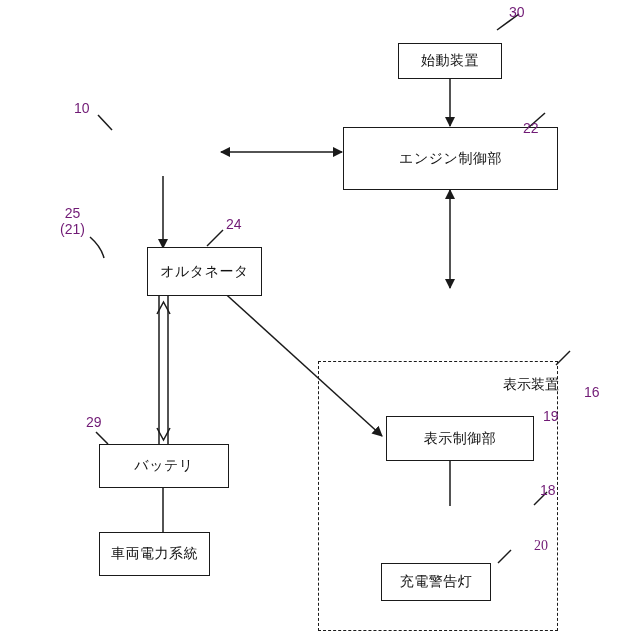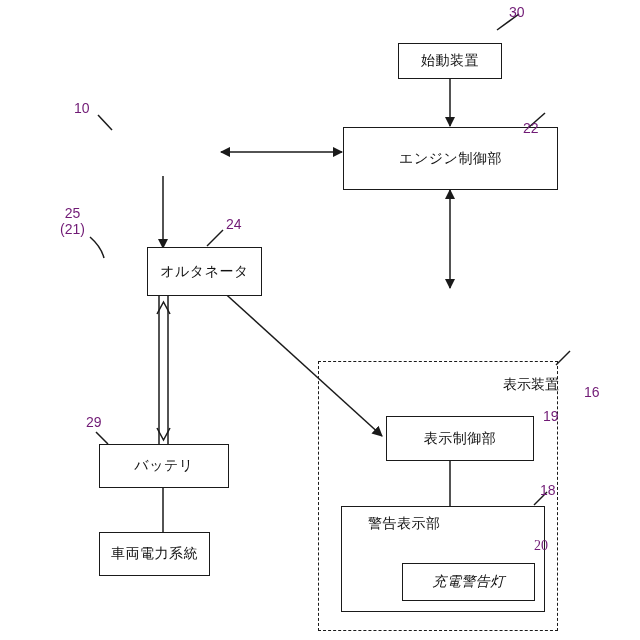--- a/index.html
+++ b/index.html
@@ -125,25 +125,22 @@
   </div>
 
   <div class="node" style="left:99px; top:532px; width:111px; height:44px;">
     <span>車両電力系統</span>
   </div>
 
   <div class="node" style="left:386px; top:416px; width:148px; height:45px;">
     <span>表示制御部</span>
   </div>
 
-  <div class="node" style="left:341px; top:506px; width:204px; height:106px; align-items:flex-start; justify-content:flex-start;">
-    <span style="margin:8px 0 0 26px;">警告表示部</span>
-  </div>
 
-  <div class="node" style="left:402px; top:563px; width:133px; height:38px;font-style:italic;">
+  <div class="node" style="left:381px; top:563px; width:110px; height:38px;">
     <span>充電警告灯</span>
   </div>
 
   <div class="ref" style="left:509px; top:4px;">30</div>
   <div class="ref" style="left:74px; top:100px;">10</div>
   <div class="ref" style="left:523px; top:104px;margin-top:16px;">22</div>
   <div class="ref" style="left:226px; top:216px;">24</div>
   <div class="ref two-line" style="left:60px; top:205px;">
     <div>25</div>
     <div>(21)</div>

